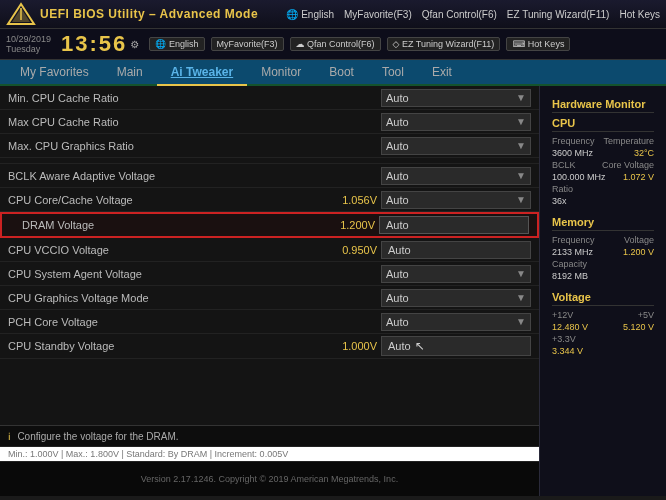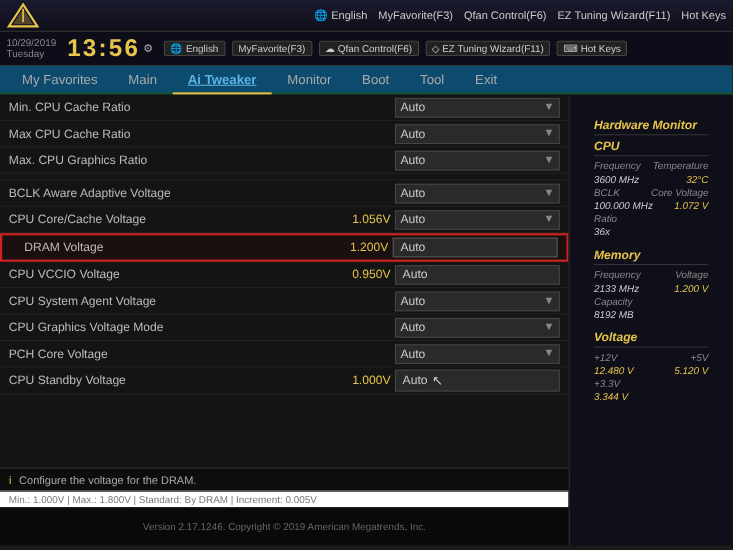--- a/index.html
+++ b/index.html
@@ -197,27 +197,26 @@
       padding: 2px 8px;
       font-size: 9px;
       color: #777;
       display: flex;
       align-items: center;
       gap: 4px;
     }
 
     
     .right-sidebar {
-      width: 149px;
+      width: 127px;
       background: #0f0f1a;
       border-left: 1px solid #2a2a3a;
-      padding: 22px;
-      font-size: 9px;
-      color: #aaa;
-      font-style: italic;
+      padding: 12px;
+      font-size: 9px;
+      color: #aaa;
     }
     .sidebar-section {
       margin-bottom: 10px;
     }
     .sidebar-title {
       color: #e8c44a;
       font-size: 11px;
       font-weight: bold;
       border-bottom: 1px solid #333;
       padding-bottom: 2px;
@@ -248,20 +247,21 @@
 </head>
 <body>
 
 <div class="header-bar">
   <div class="logo-area">
     <svg class="logo-svg" viewBox="0 0 30 24">
       <polygon points="15,2 28,22 2,22" fill="none" stroke="#e8c44a" stroke-width="2"></polygon>
       <polygon points="15,6 24,20 6,20" fill="#e8c44a" opacity="0.3"></polygon>
       <line x1="15" y1="6" x2="15" y2="18" stroke="#e8c44a" stroke-width="1.5"></line>
     </svg>
+    <span class="title-text">UEFI BIOS Utility – Advanced Mode</span>
   </div>
   <div class="header-right">
     <span>🌐 English</span>
     <span>MyFavorite(F3)</span>
     <span>Qfan Control(F6)</span>
     <span>EZ Tuning Wizard(F11)</span>
     <span>Hot Keys</span>
   </div>
 </div>
 

